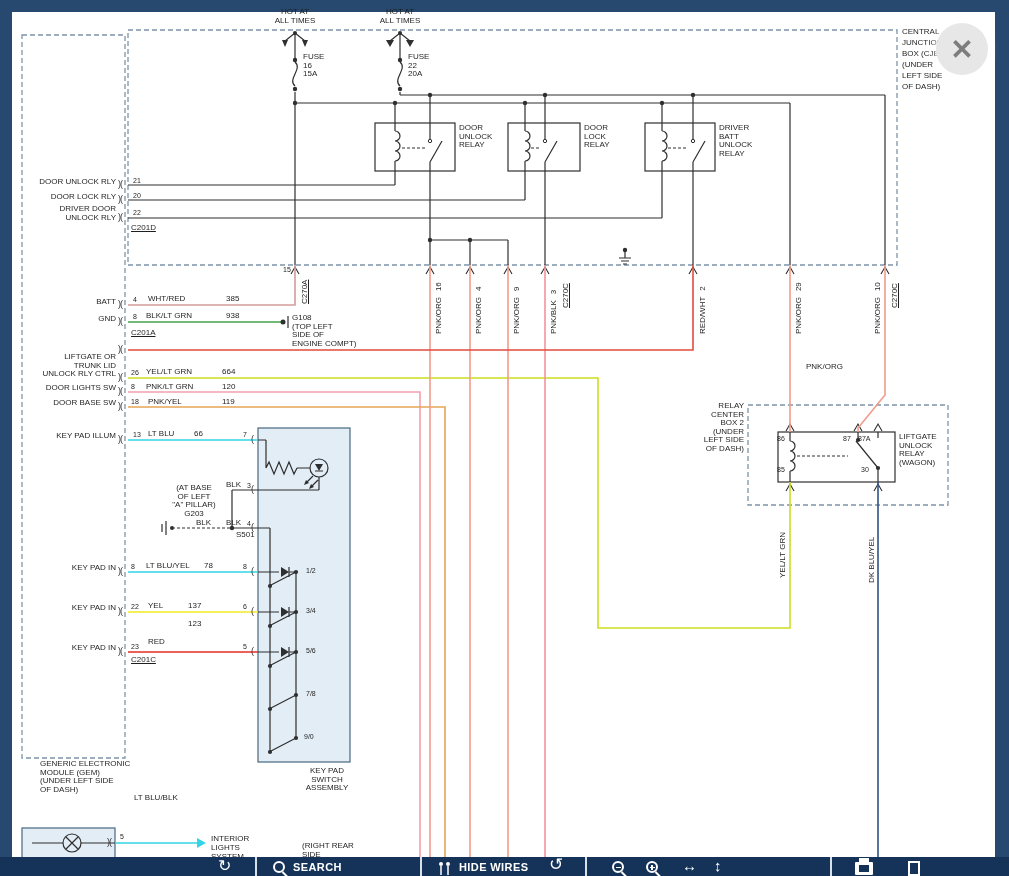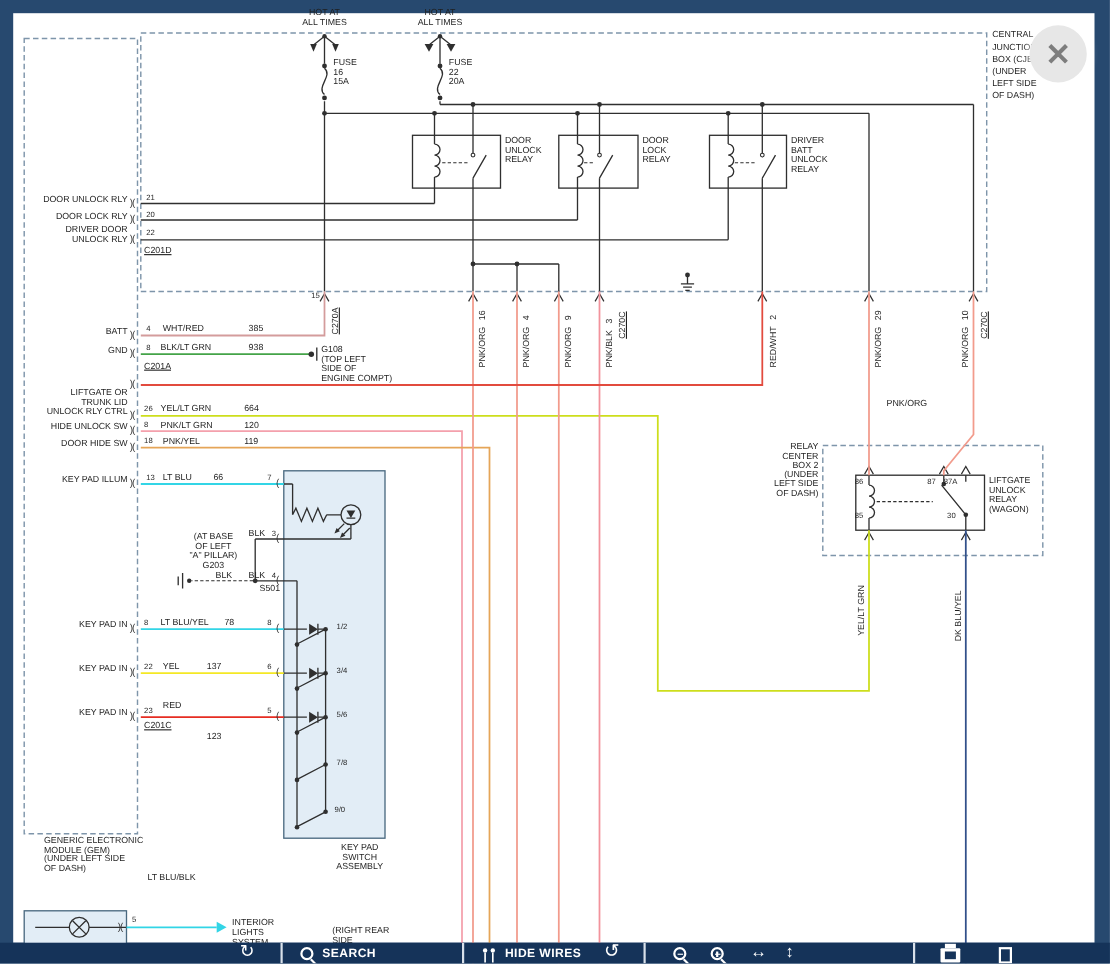--- a/index.html
+++ b/index.html
@@ -217,22 +217,22 @@
 
   <div class="lbl r" style="left:16px;top:178px;width:100px">DOOR UNLOCK RLY</div>
   <div class="lbl r" style="left:16px;top:193px;width:100px">DOOR LOCK RLY</div>
   <div class="lbl r" style="left:16px;top:205px;width:100px">DRIVER DOOR
 UNLOCK RLY</div>
   <div class="lbl r" style="left:16px;top:298px;width:100px">BATT</div>
   <div class="lbl r" style="left:16px;top:315px;width:100px">GND</div>
   <div class="lbl r" style="left:16px;top:353px;width:100px">LIFTGATE OR
 TRUNK LID
 UNLOCK RLY CTRL</div>
-  <div class="lbl r" style="left:16px;top:384px;width:100px">HIDE UNLOCK SW</div>
-  <div class="lbl r" style="left:16px;top:399px;width:100px">DOOR HIDE SW</div>
+  <div class="lbl r" style="left:16px;top:384px;width:100px">DOOR LIGHTS SW</div>
+  <div class="lbl r" style="left:16px;top:399px;width:100px">DOOR BASE SW</div>
   <div class="lbl r" style="left:16px;top:432px;width:100px">KEY PAD ILLUM</div>
   <div class="lbl r" style="left:16px;top:564px;width:100px">KEY PAD IN</div>
   <div class="lbl r" style="left:16px;top:604px;width:100px">KEY PAD IN</div>
   <div class="lbl r" style="left:16px;top:644px;width:100px">KEY PAD IN</div>
   <div class="lbl" style="left:40px;top:760px">GENERIC ELECTRONIC
 MODULE (GEM)
 (UNDER LEFT SIDE
 OF DASH)</div>
 
   <span class="pin" style="left:133px;top:177px">21</span>
@@ -265,21 +265,21 @@
   <span class="lbl" style="left:148px;top:430px">LT BLU</span>
   <span class="lbl" style="left:194px;top:430px">66</span>
   <span class="pin" style="left:243px;top:431px">7</span>
   <span class="lbl" style="left:146px;top:562px">LT BLU/YEL</span>
   <span class="lbl" style="left:204px;top:562px">78</span>
   <span class="pin" style="left:243px;top:563px">8</span>
   <span class="lbl" style="left:148px;top:602px">YEL</span>
   <span class="lbl" style="left:188px;top:602px">137</span>
   <span class="pin" style="left:243px;top:603px">6</span>
   <span class="lbl" style="left:148px;top:638px">RED</span>
-  <span class="lbl" style="left:188px;top:666px">123</span>
+  <span class="lbl" style="left:188px;top:620px">123</span>
   <span class="pin" style="left:243px;top:643px">5</span>
 
   <div class="lbl" style="left:292px;top:314px">G108
 (TOP LEFT
 SIDE OF
 ENGINE COMPT)</div>
   <div class="lbl c" style="left:168px;top:484px;width:52px">(AT BASE
 OF LEFT
 "A" PILLAR)
 G203</div>

